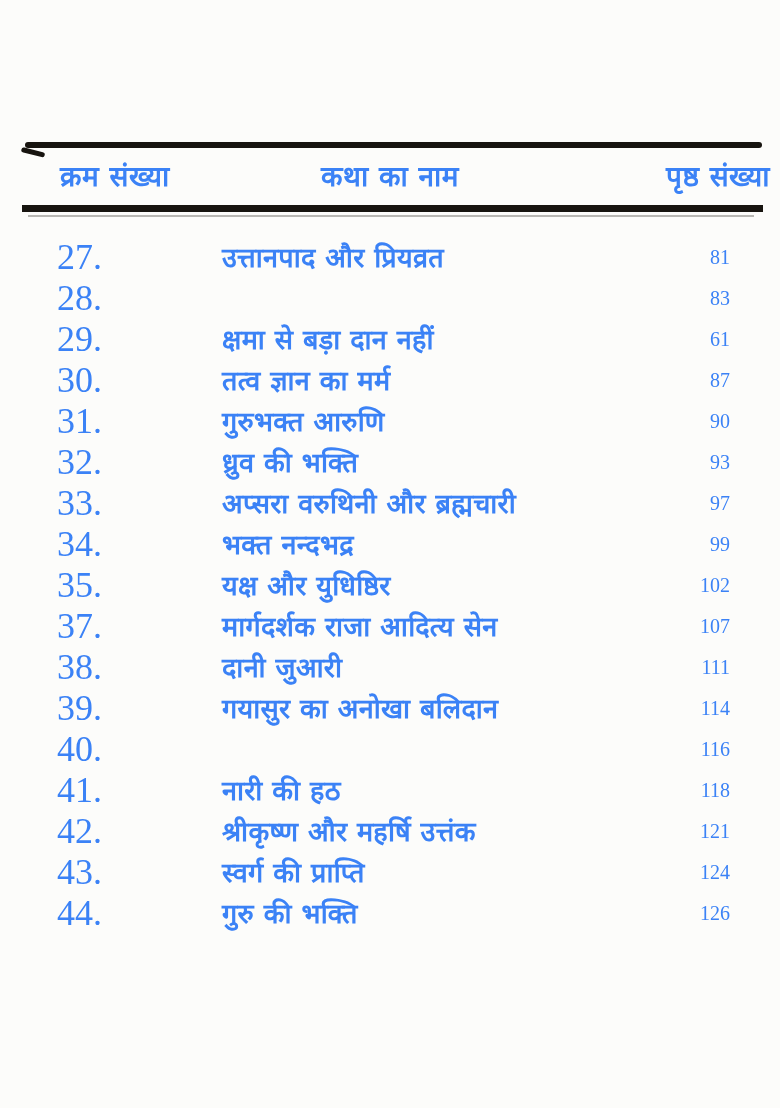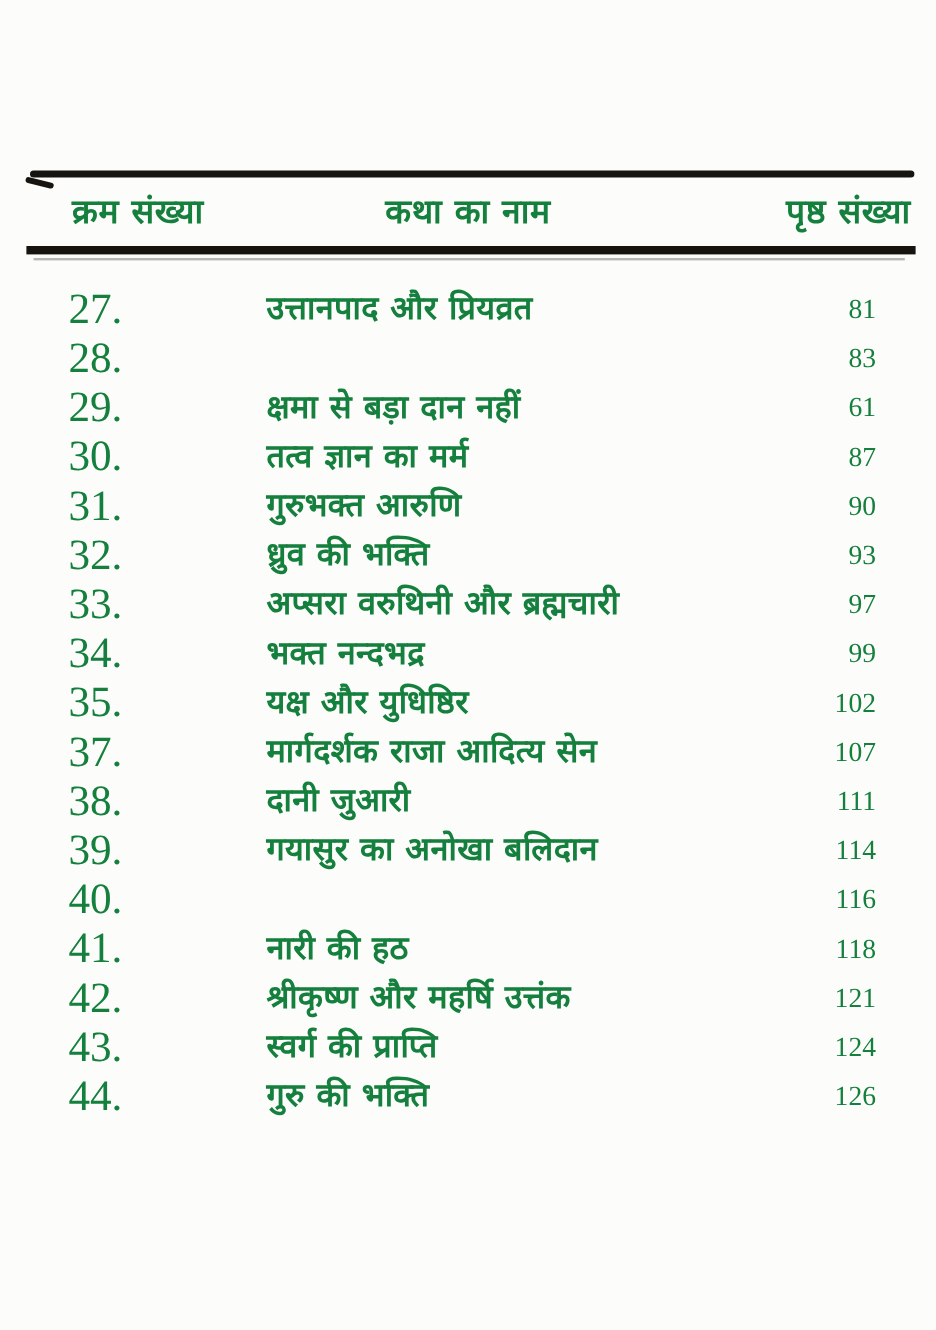--- a/index.html
+++ b/index.html
@@ -45,21 +45,21 @@
   .header-label {
     position: absolute;
     top: 156px;
     font-size: 28px;
     font-weight: 700;
     letter-spacing: 0.5px;
     white-space: nowrap;
   }
   .h-serial { left: 60px; }
   .h-title  { left: 0; width: 100%; text-align: center; }
-  .h-page   { right: 21px; margin-left: 12px; }
+  .h-page   { right: 10px; margin-left: 12px; }
 
   
   .rows {
     position: absolute;
     left: 0; top: 237px;
     width: 100%;
   }
   .row {
     position: relative;
     height: 41px;
@@ -78,29 +78,29 @@
     font-size: 27px;
     font-weight: 700;
     line-height: 41px;
     letter-spacing: 0.3px;
     white-space: nowrap;
   }
   .cell-page {
     position: absolute;
     right: 50px;
     font-family: "Liberation Serif", serif;
-    font-size: 23px;
+    font-size: 20px;
     line-height: 41px;
     white-space: nowrap;
   }
 </style>
 </head>
 <body>
 
-<div class="page" style="background: rgb(252, 252, 250); color: #15803d;">
+<div class="page" style="background: rgb(252, 252, 250); color: #3b82f6;">
 
   <div class="rule-top" style="background: rgb(23, 20, 15);"></div>
 
   <div class="header-label h-serial">क्रम संख्या</div>
 
   <div class="header-label h-title">कथा का नाम</div>
 
   <div class="header-label h-page">पृष्ठ संख्या</div>
 
   <div class="rule-mid" style="background: rgb(23, 20, 15);"></div>

